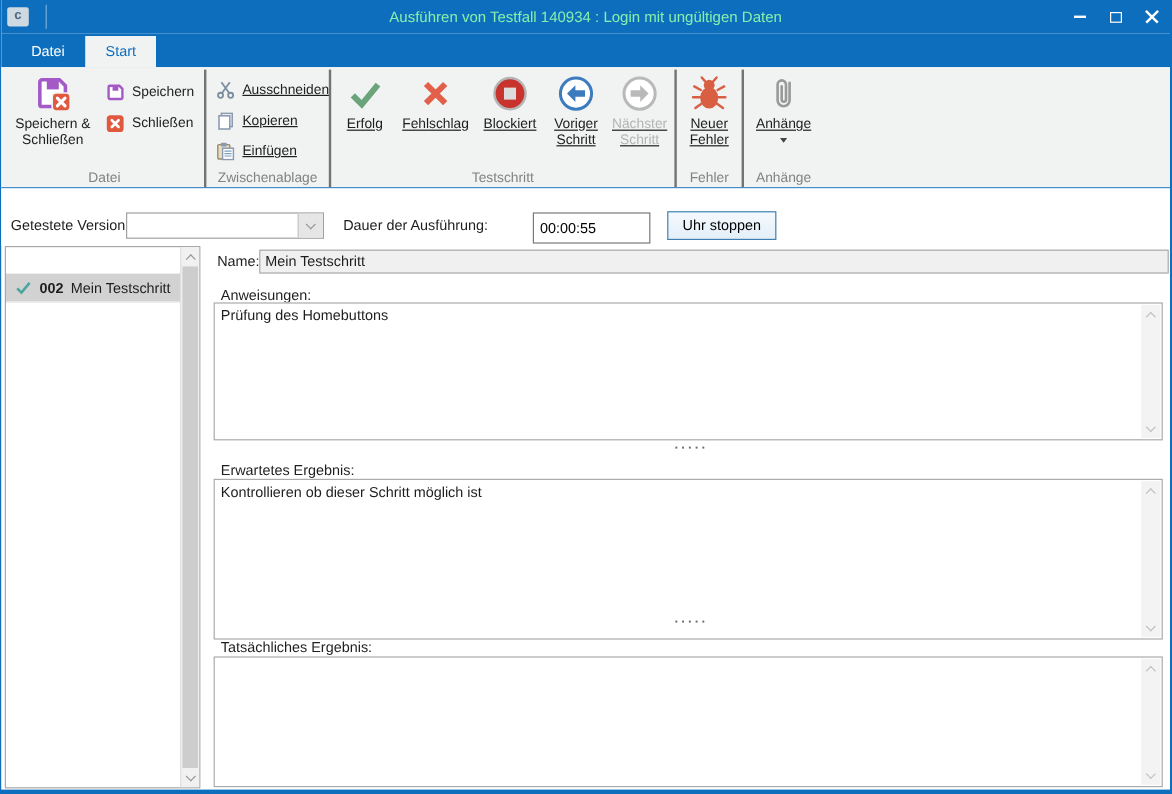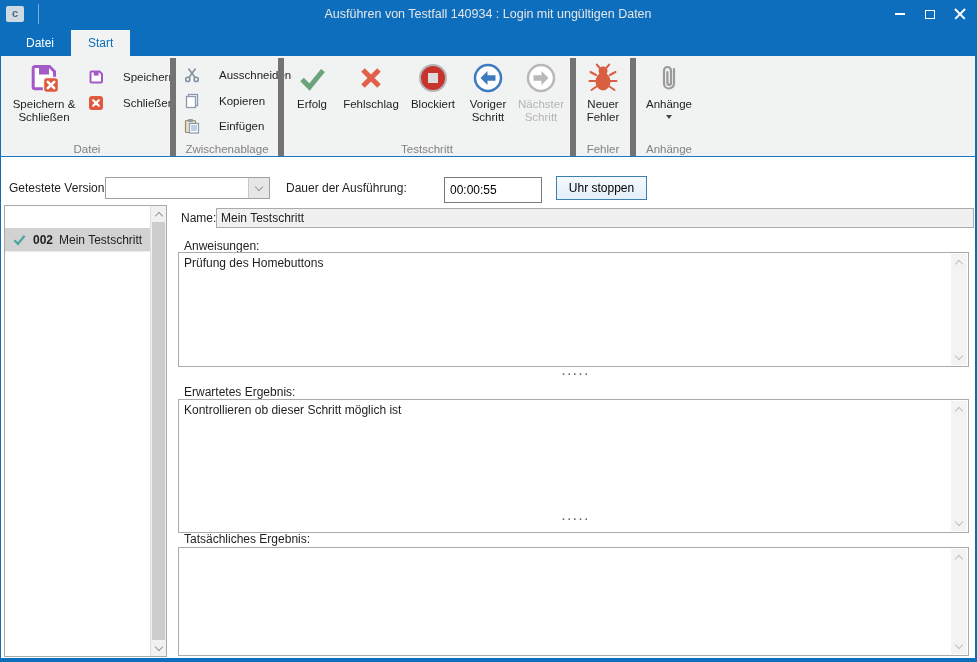--- a/index.html
+++ b/index.html
@@ -8,45 +8,45 @@
     font-family:"Liberation Sans", sans-serif;
     font-size:12px; color:#1e1e1e; background:#fff;
     position:relative;
     border-left:1px solid #0d6ebd; border-right:2px solid #0d6ebd; border-bottom:4px solid #0d6ebd;
   }
   
   .titlebar { position:absolute; top:0; left:0; right:0; height:28px; background:#0d6ebd; display:flex; align-items:center; }
   .app-icon { width:18px; height:16px; margin-left:5px; background:#cfd9e1; border-radius:2px;
               color:#4f6b82; font-size:11px; font-weight:bold; text-align:center; line-height:15px; }
   .qat-sep { width:1px; height:20px; background:rgba(255,255,255,.45); margin-left:14px; }
-  .title-text { position:absolute; left:0; right:0; text-align:center; color:#e5e5e5; font-size:12.5px; pointer-events:none; }
+  .title-text { position:absolute; left:0; right:0; text-align:center; color:#86efac; font-size:12.5px; pointer-events:none; }
   .winbtns { margin-left:auto; display:flex; height:100%; }
   .winbtn { width:30px; height:100%; display:flex; align-items:center; justify-content:center; }
   .glyph-min { width:10px; height:1.5px; background:#fff; }
   .glyph-max { width:10px; height:9px; border:1.5px solid #fff; }
   .glyph-close { position:relative; width:12px; height:12px; }
   .glyph-close i { position:absolute; left:-1px; top:5px; width:14px; height:1.6px; background:#fff; }
   .glyph-close i:first-child { transform:rotate(45deg); }
   .glyph-close i:last-child  { transform:rotate(-45deg); }
   
   .tabrow { position:absolute; top:28px; left:0; right:0; height:28px; background:#0d6ebd; display:flex; align-items:flex-end; padding-left:8px; }
   .tab { height:26px; line-height:26px; padding:0 17px; color:#fff; font-size:12px; }
   .tab.active { background:#f1f2f2; color:#0d6ebd; }
   
   .ribbon { position:absolute; top:56px; left:0; right:0; height:101px; background:#f1f2f2; border-bottom:1px solid #1976c5; display:flex; padding:2px 0 0 3px; }
   .rgroup { position:relative; padding:0 2px 15px 2px; display:flex; }
-  .rgroup + .rgroup { border-left:6px solid #737373; }
+  .rgroup + .rgroup { border-left:2px solid #737373;text-decoration:underline; }
   .rgroup-label { position:absolute; bottom:1px; left:0; right:0; text-align:center; color:#828282; font-size:11.5px; }
   .bigbtn { display:flex; flex-direction:column; align-items:center; text-align:center;
             padding:4px 4px 0 4px; font-size:11.5px; line-height:13px; color:#1e1e1e; }
   .bigbtn .bicon { width:32px; height:32px; margin-bottom:4px; flex:none; }
   .bigbtn.pressed { background:#d2d1d0; }
   .bigbtn.disabled { color:#b4b4b4; }
   .smallcol { display:flex; flex-direction:column; padding-top:8px; }
-  .smallbtn { display:flex; align-items:center; gap:19px; font-size:11.5px; padding:2px 6px; height:22px; margin-bottom:4px; }
+  .smallbtn { display:flex; align-items:center; gap:6px; font-size:11.5px; padding:2px 6px; height:22px; margin-bottom:4px; }
   .smallbtn .sicon { width:16px; height:16px; flex:none; }
   .drop-caret { width:0; height:0; border-left:3.5px solid transparent; border-right:3.5px solid transparent; border-top:4px solid #444; margin-top:4px; }
   
   .dots { position:absolute; color:#6a6a6a; font-size:11px; font-weight:bold; letter-spacing:2px; line-height:8px; }
   
   .execbar { position:absolute; top:157px; left:0; right:0; height:48px; background:#fff; }
   .execbar label { position:absolute; font-size:12px; }
   .combo { position:absolute; left:104px; top:20px; width:165px; height:22px; background:#fff; border:1px solid #a0a0a0; display:flex; }
   .combo .cval { flex:1; }
   .combo .cbtn { width:21px; background:#e6e6e6; border-left:1px solid #c8c8c8; display:flex; align-items:center; justify-content:center; }

